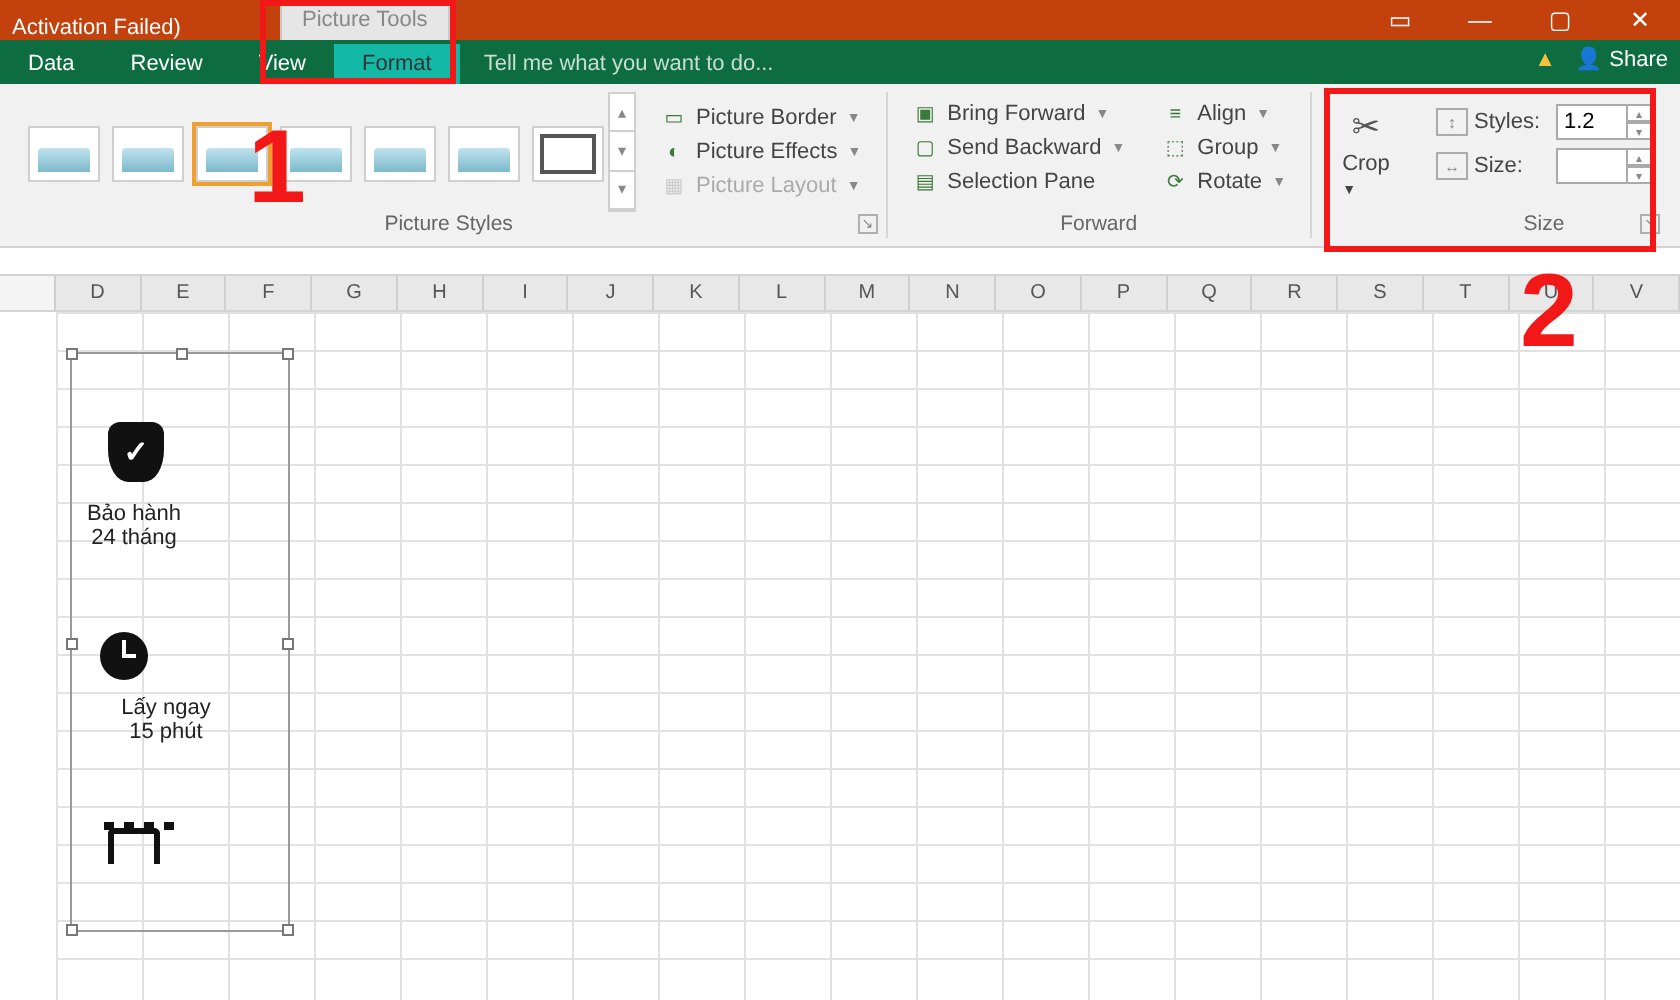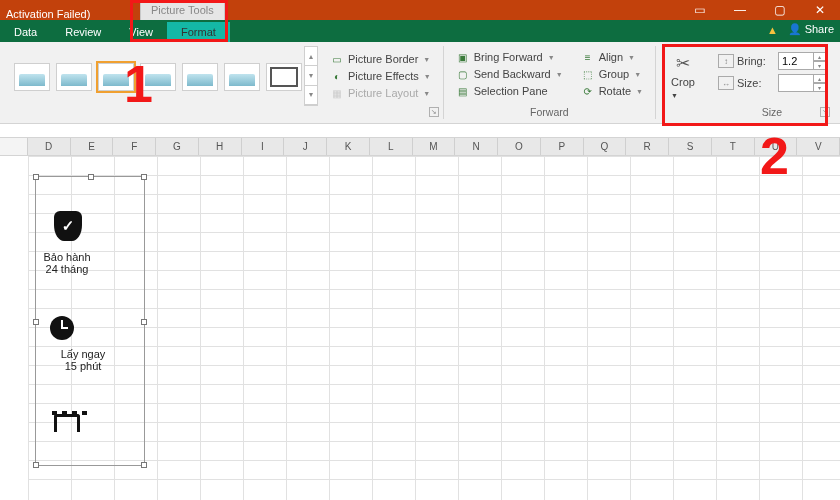--- a/index.html
+++ b/index.html
@@ -71,20 +71,21 @@
     <div>▢</div>
     <div>✕</div>
   </div>
 </div>
 
 <div class="tabs">
   <div class="tab">Data</div>
   <div class="tab">Review</div>
   <div class="tab">View</div>
   <div class="tab active">Format</div>
+  <div class="hint">Tell me what you want to do...</div>
   <div class="warn">▲</div>
   <div class="share">👤 <span>Share</span></div>
 </div>
 
 <div class="ribbon">
   <div class="grp" style="flex:0 0 auto">
     <div style="display:flex;align-items:center">
       <div class="thumbs">
         <div class="pthumb"></div>
         <div class="pthumb"></div>
@@ -110,20 +111,21 @@
             <span>Picture Effects</span>
             <span class="dd">▼</span>
           </div>
         <div class="rbtn dim">
             <span class="ic" style="color:#ccc">▦</span>
             <span>Picture Layout</span>
             <span class="dd">▼</span>
           </div>
       </div>
     </div>
+    <div class="lbl">Picture Styles</div>
     <div class="dlg">↘</div>
   </div>
 
   <div class="grp">
     <div style="display:flex">
       <div class="rstack">
         <div class="rbtn">
             <span class="ic">▣</span>
             <span>Bring Forward</span>
             <span class="dd">▼</span>
@@ -163,21 +165,21 @@
     <div class="bigbtn">
       <div class="ic">✂</div>
       <div><span>Crop</span><br><span class="dd" style="font-size:7px">▼</span></div>
     </div>
   </div>
 
   <div class="grp" style="border-right:0">
     <div class="sizefields">
       <div class="szrow">
         <span class="ic">↕</span>
-        <label>Bring:</label>
+        <label>Styles:</label>
         <div class="spin">
           <input value="1.2" style="">
           <div class="ar">
               <div>▴</div>
               <div>▾</div>
             </div>
         </div>
       </div>
       <div class="szrow">
         <span class="ic">↔</span>

